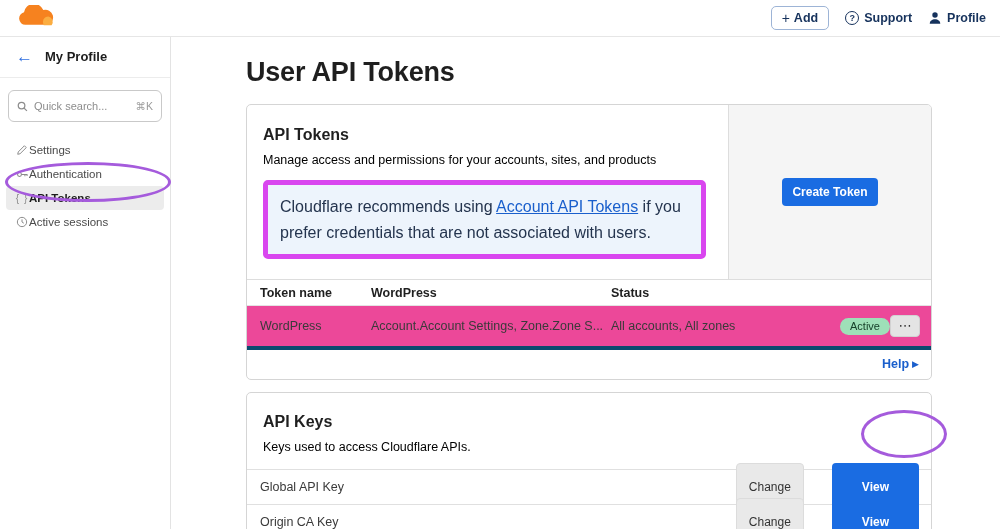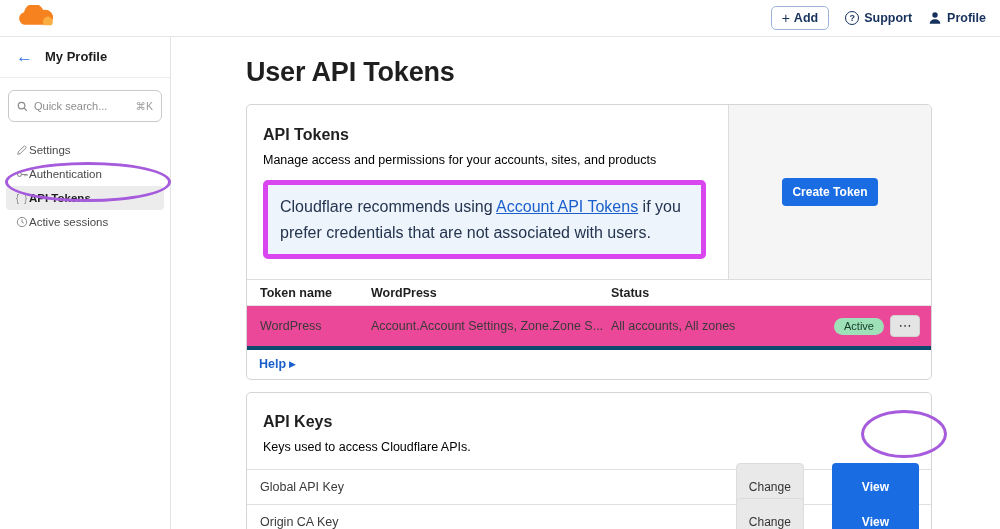--- a/index.html
+++ b/index.html
@@ -126,36 +126,36 @@
     padding-left: 13px;
     align-items: center;
   }
   .t-head { font-weight: 700; color: #1f1f1f; height: 25px; }
   .t-data {
     background: #ec4899;
     border-top: 1px solid #e3e3e3;
     border-bottom: 4px solid #0c4a6e;
     height: 45px; color: #3a3a3a;
   }
-  .cell-status { display: flex; align-items: center; justify-content: space-between; padding-right: 11px; }
+  .cell-status { display: flex; align-items: center; justify-content: flex-end; padding-right: 11px; }
   .badge {
     background: #9ee0b8; color: #17402a;
     border-radius: 10px; padding: 2px 10px 3px;
     font-size: 11px;
   }
   .menu-btn {
     background: #e4e4e4; border: 1px solid #d2d2d2; border-radius: 4px;
     width: 30px; height: 22px;
     display: inline-flex; align-items: center; justify-content: center;
     font-size: 13px; color: #333; cursor: pointer; line-height: 0;
     font-family: inherit;
   }
   .card-footer {
     padding: 7px 12px 8px;
-    display: flex; align-items: center; gap: 4px;
+    display: flex; justify-content: flex-end; align-items: center; gap: 4px;
   }
   .help-link { color: #1a5fcc; font-size: 12.5px; font-weight: 700; cursor: pointer; display: inline-flex; align-items: center; gap: 3px; }
   .help-arrow { font-size: 9px; line-height: 1; }
 
   .card2 { margin-top: 12px; }
   .card2-head { padding: 20px 16px 15px; }
   .key-row {
     border-top: 1px solid #e0e0e0;
     display: flex; align-items: center; justify-content: space-between;
     height: 35px;

